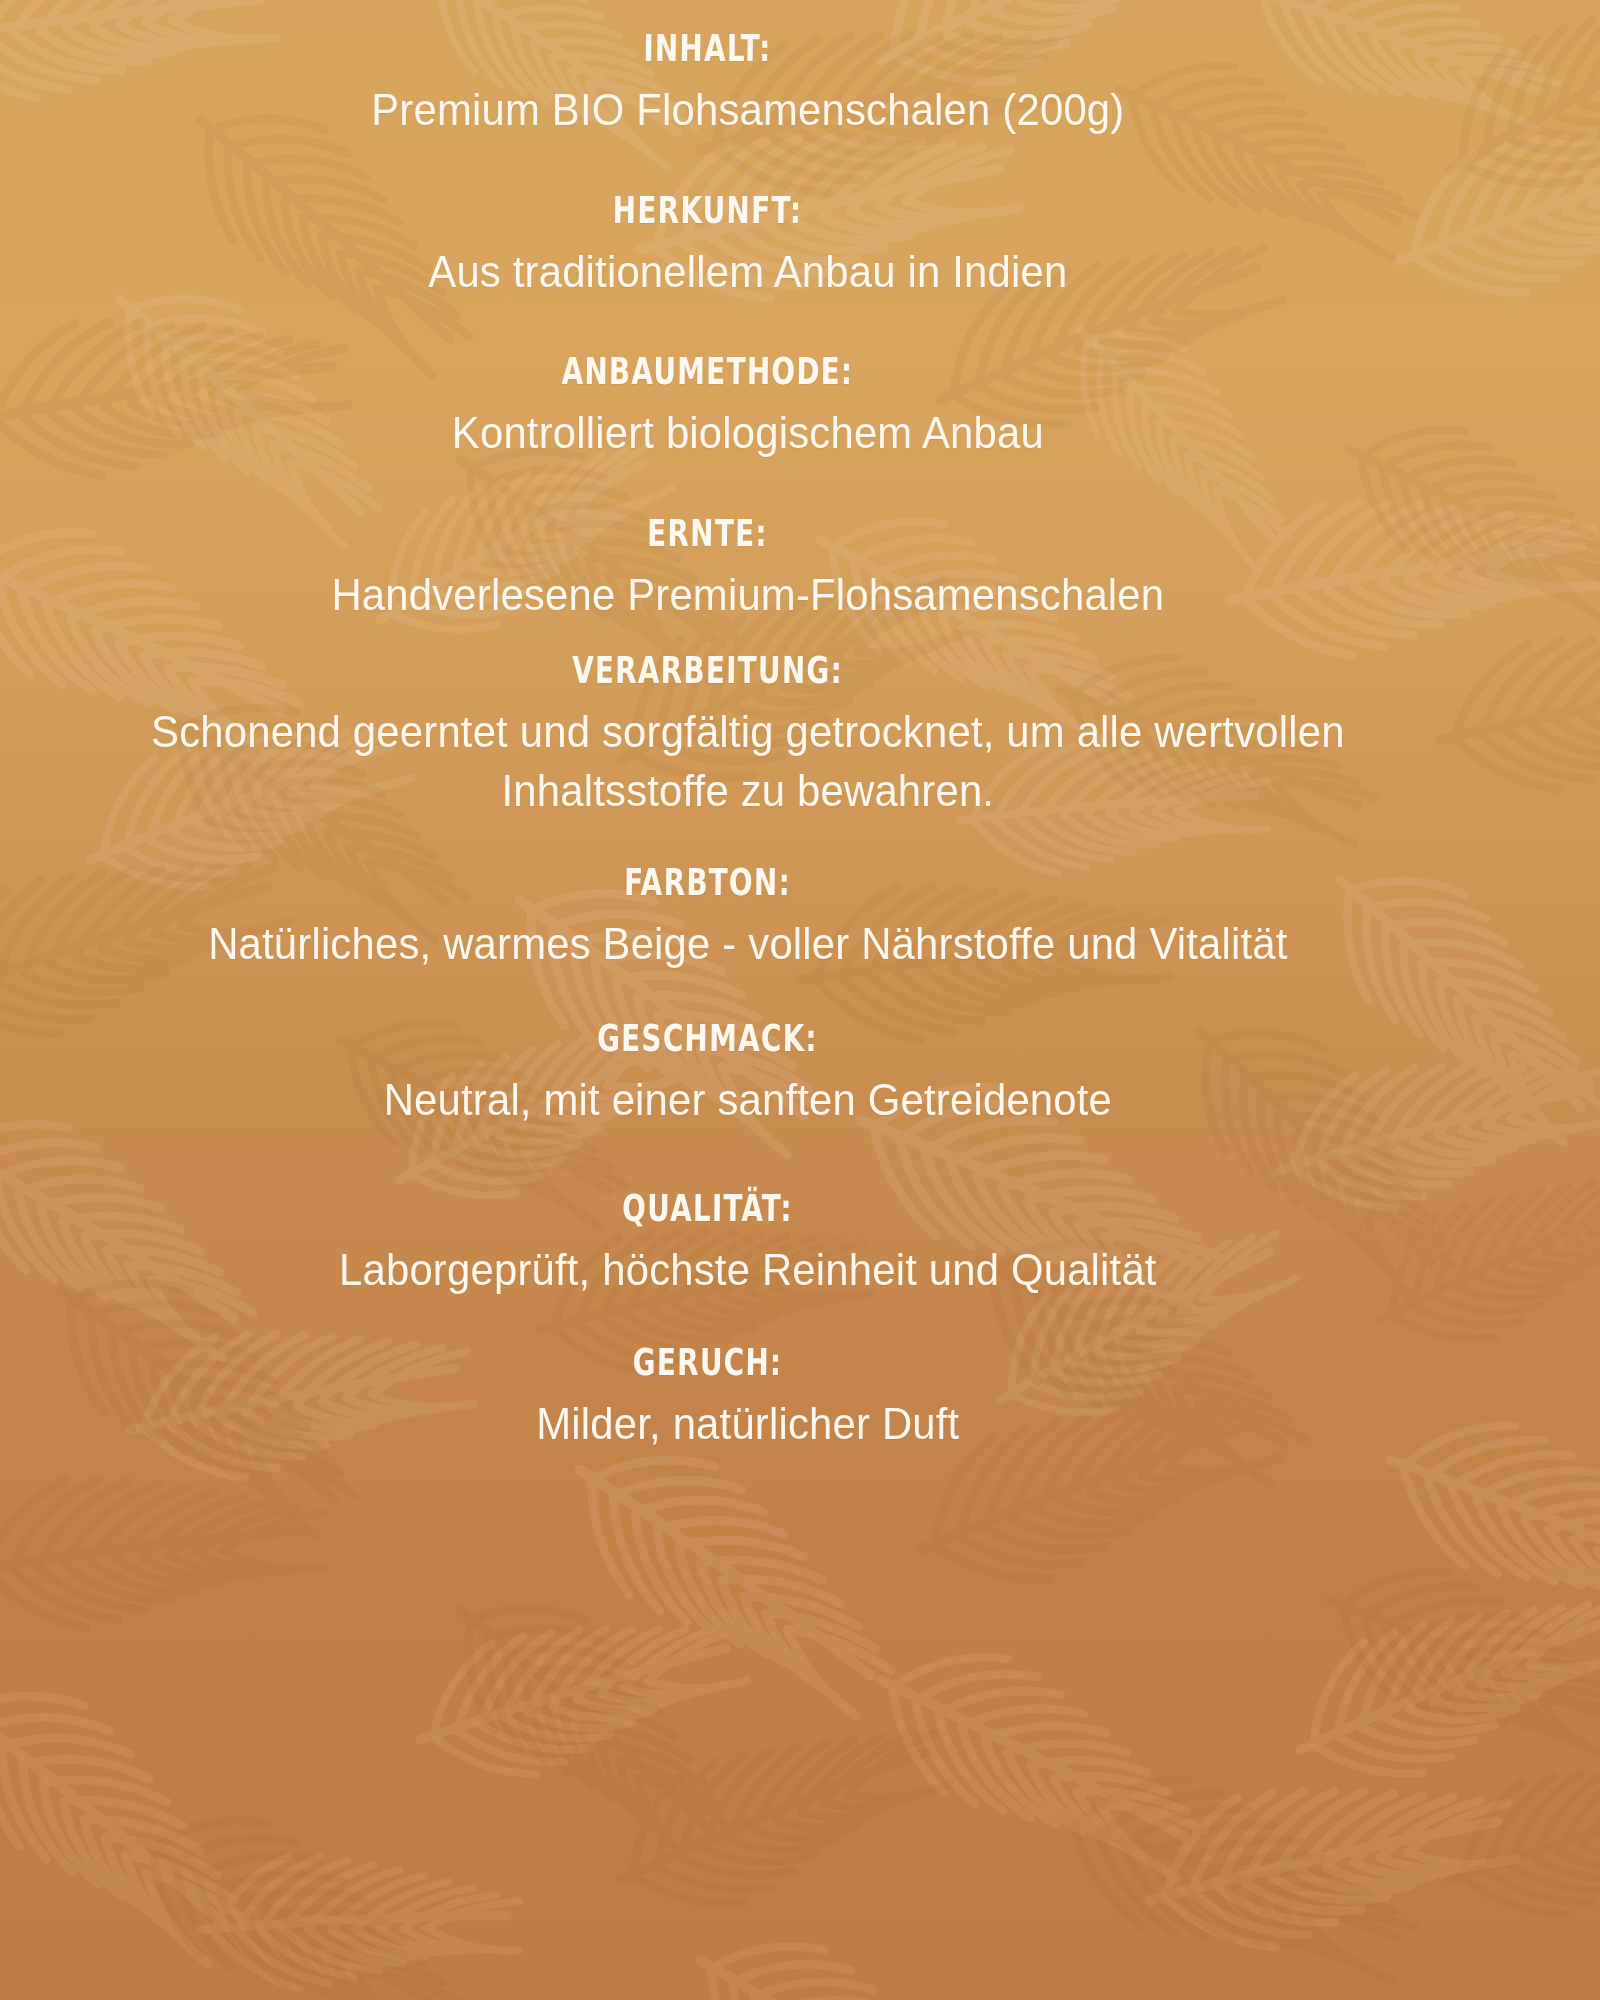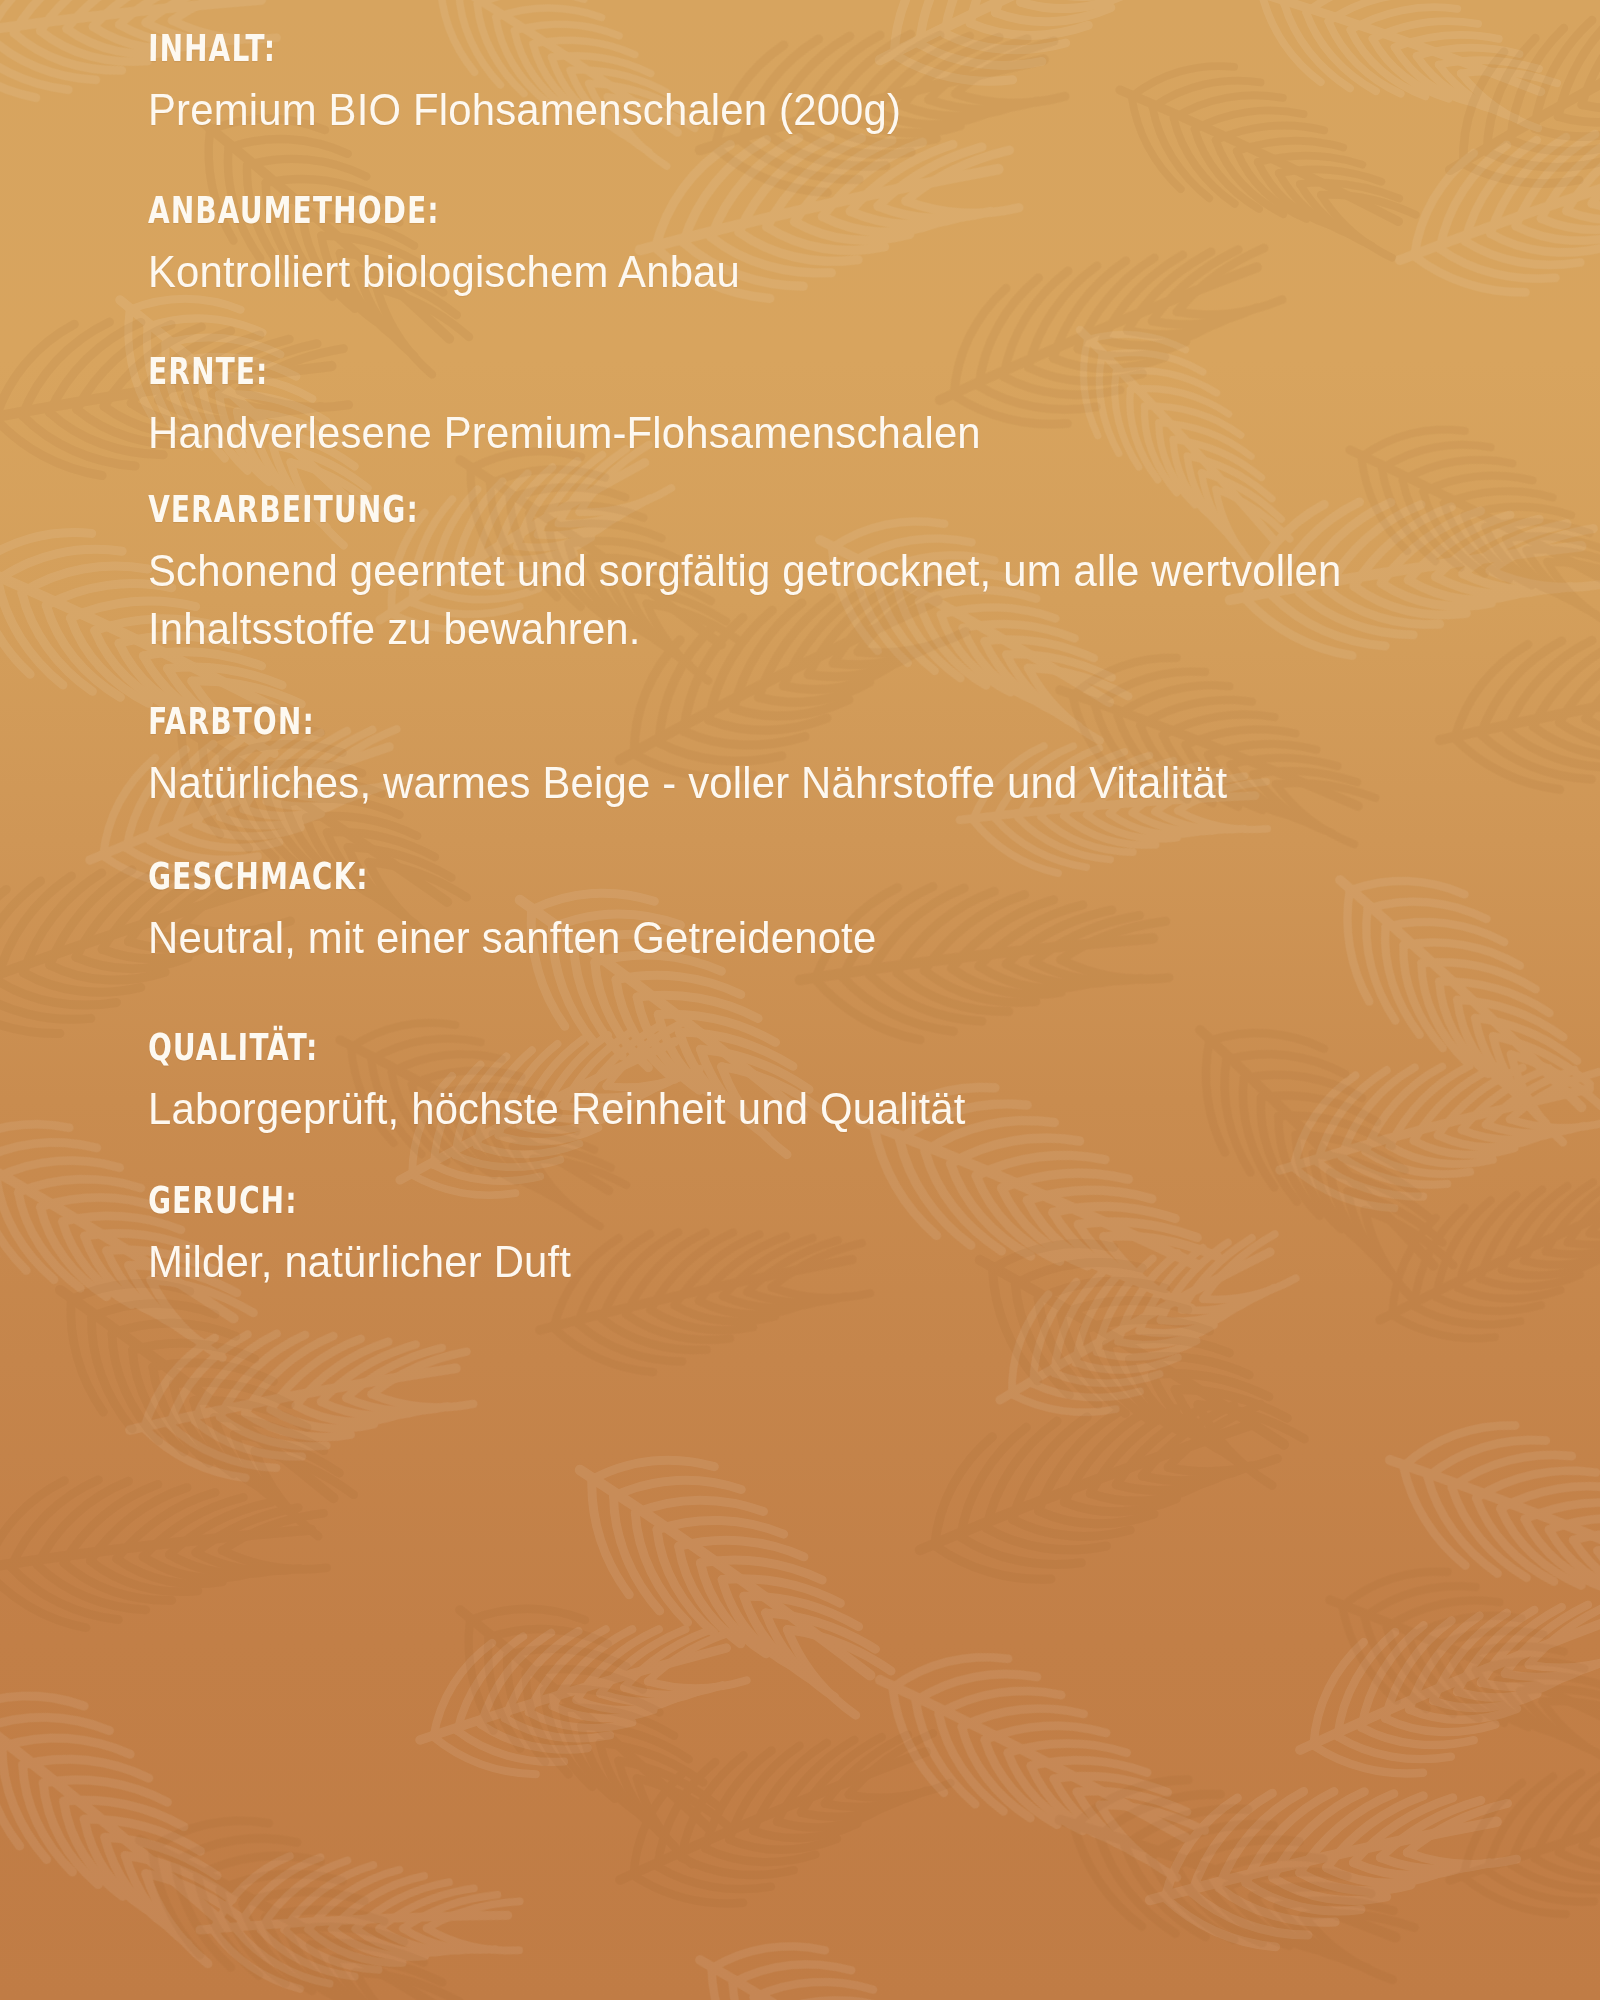--- a/index.html
+++ b/index.html
@@ -34,20 +34,21 @@
     pointer-events: none;
   }
   .frond-layer svg { display: block; width: 100%; height: 100%; }
 
   
   #content {
     position: absolute;
     inset: 0;
     padding: 30px 120px 0 148px;
     box-sizing: border-box;
+    text-align: center;
   }
 
   .section { margin: 0 0 44px 0; }
   .section:last-child { margin-bottom: 0; }
 
   .sec-label {
     display: block;
     color: #fdf9f1;
     font-family: "DejaVu Sans", "Liberation Sans", sans-serif;
     font-weight: bold;
@@ -190,20 +191,24 @@
     </svg>
   </div>
 
   <div id="content">
 
     <div class="section sec-inhalt">
       <span class="sec-label">INHALT:</span>
       <span class="sec-body">Premium BIO Flohsamenschalen (200g)</span>
     </div>
 
+    <div class="section sec-herkunft">
+      <span class="sec-label">HERKUNFT:</span>
+      <span class="sec-body">Aus traditionellem Anbau in Indien</span>
+    </div>
 
     <div class="section sec-anbaumethode">
       <span class="sec-label">ANBAUMETHODE:</span>
       <span class="sec-body">Kontrolliert biologischem Anbau</span>
     </div>
 
     <div class="section sec-ernte">
       <span class="sec-label">ERNTE:</span>
       <span class="sec-body">Handverlesene Premium-Flohsamenschalen</span>
     </div>

